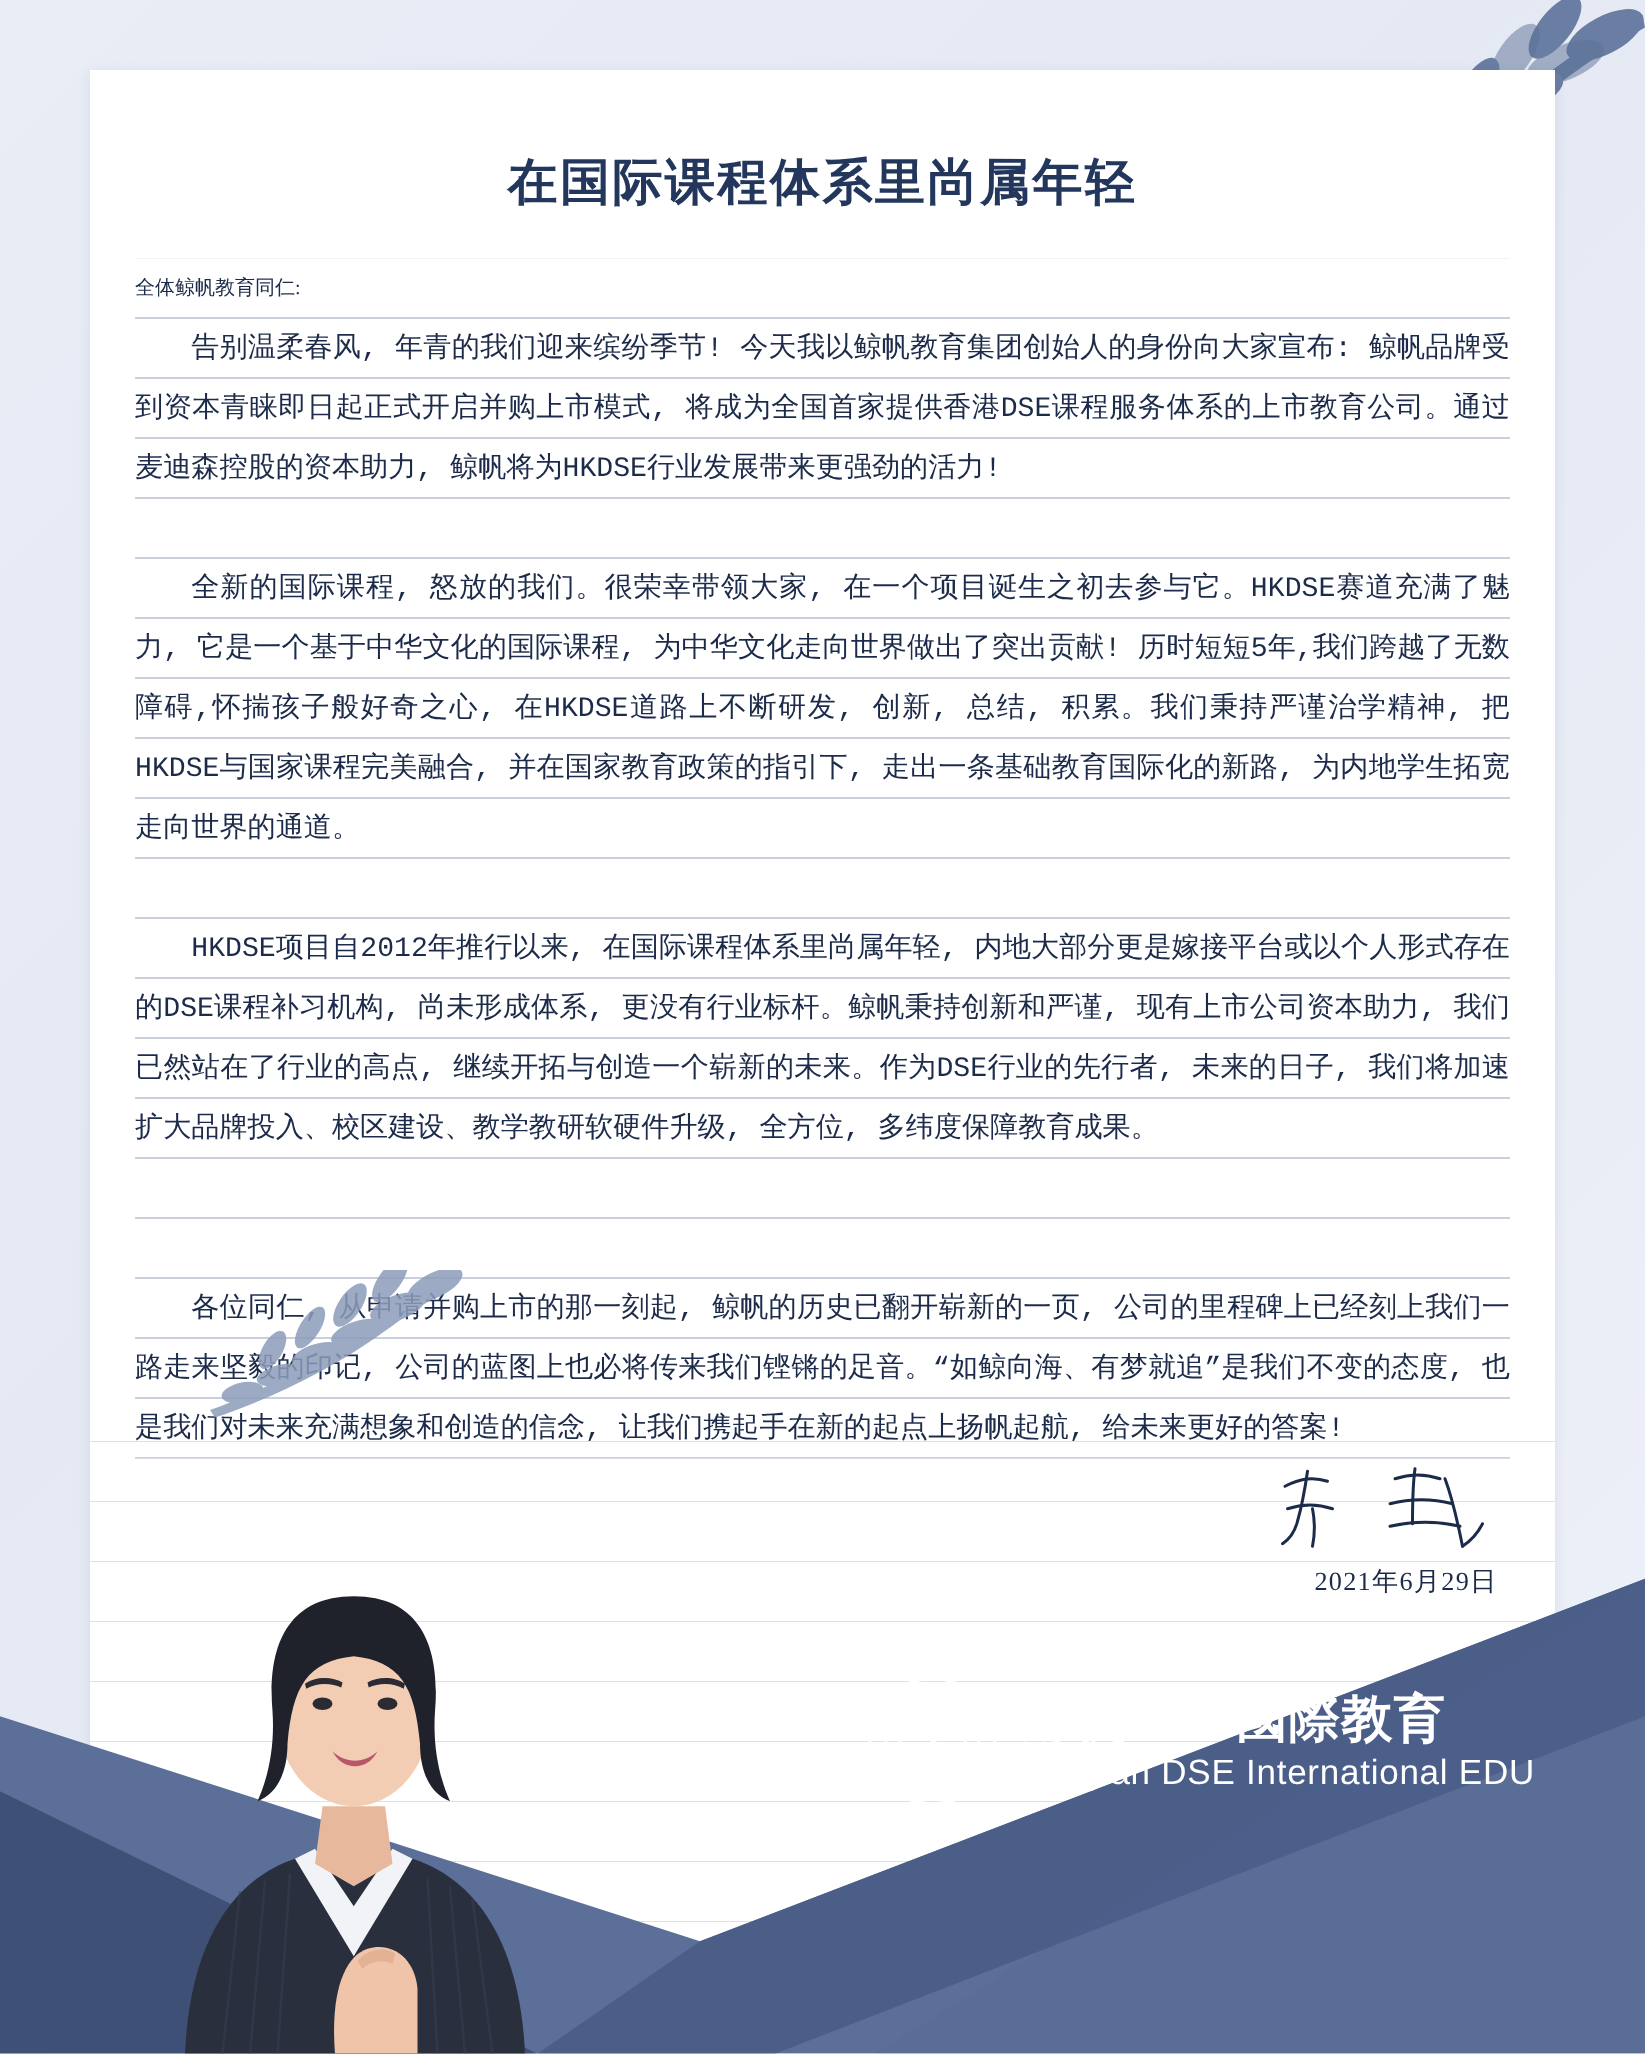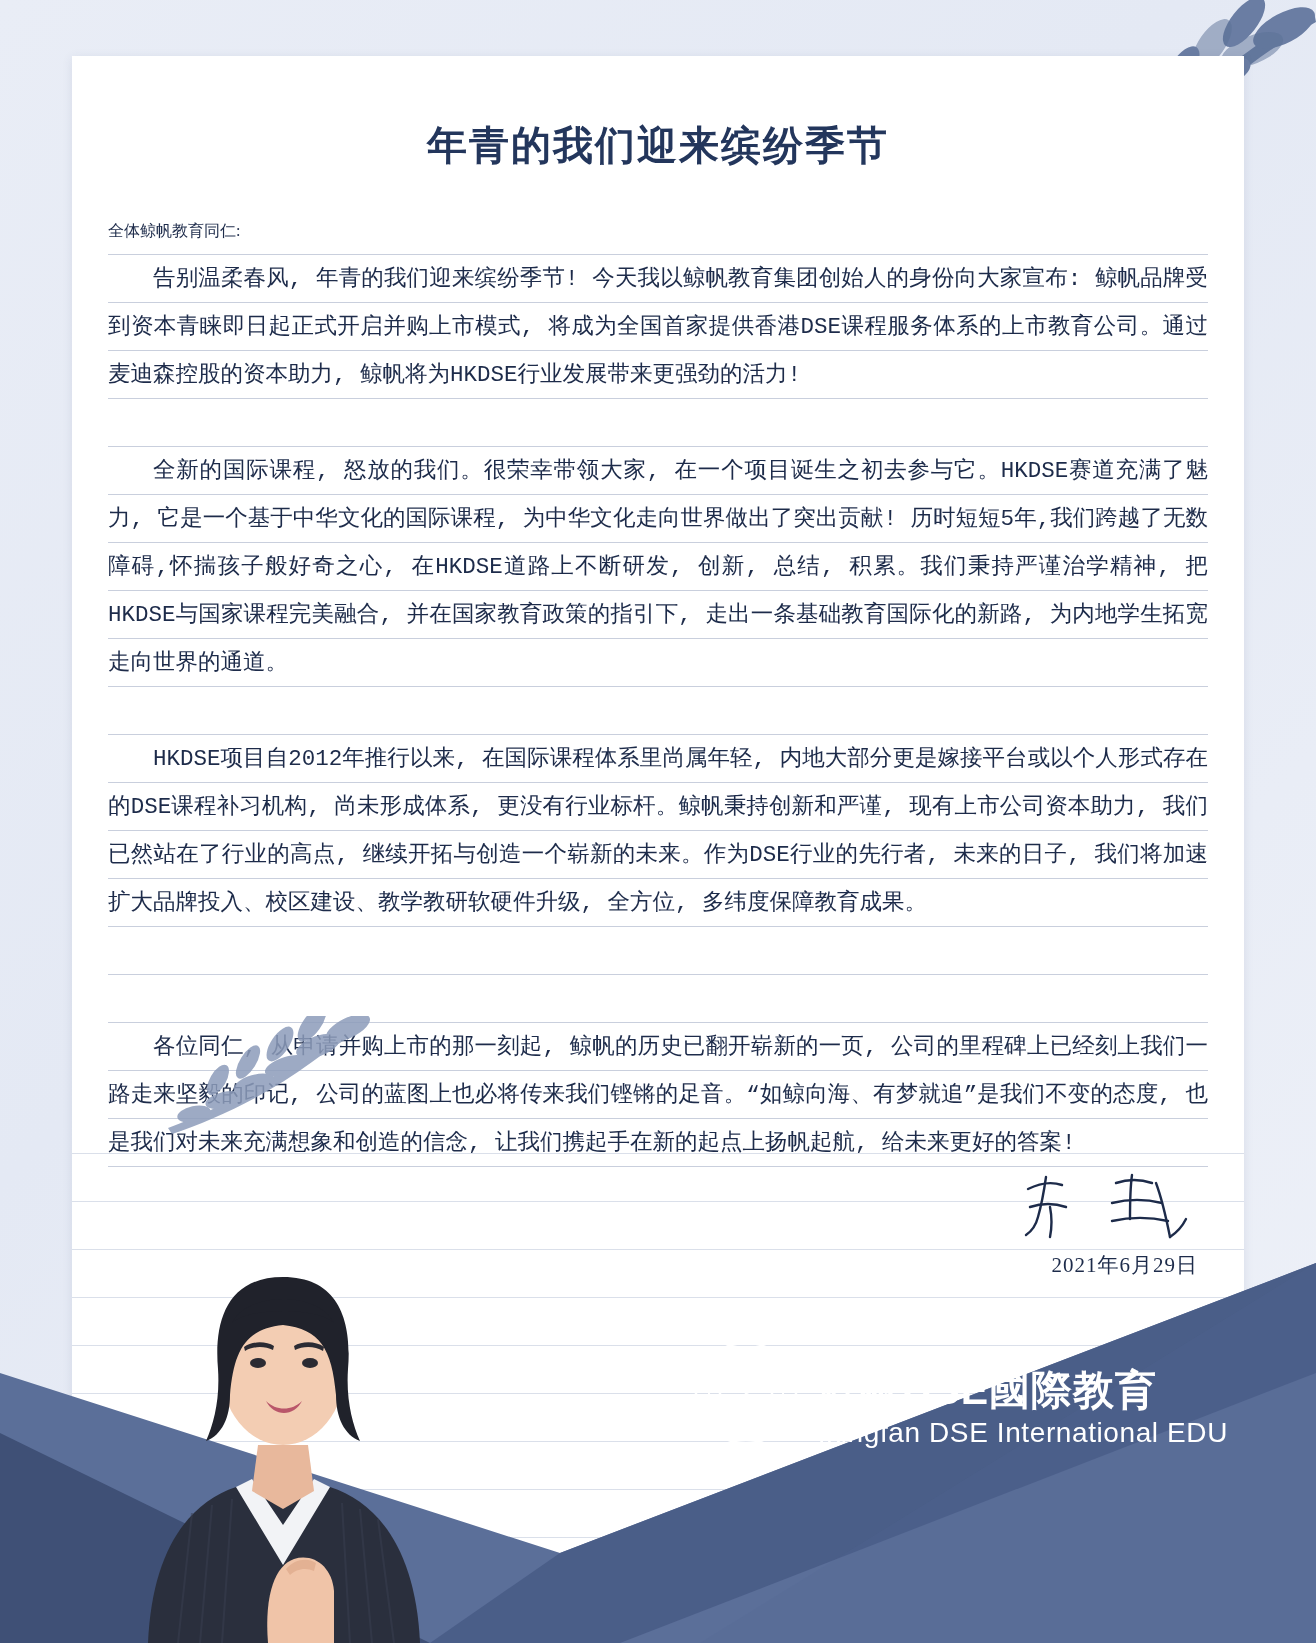--- a/index.html
+++ b/index.html
@@ -166,21 +166,21 @@
     width: 330px;
     height: 470px;
   }
 
   
   .logo-lockup {
     position: absolute;
     right: 88px;
     bottom: 196px;
     display: flex;
-    align-items: flex-end;
+    align-items: center;
     gap: 18px;
   }
   .logo-text {
     color: #ffffff;
     line-height: 1.05;
   }
   .logo-cn {
     font-size: 41px;
     font-weight: bold;
     letter-spacing: 1px;
@@ -212,21 +212,21 @@
       <ellipse cx="140" cy="100" rx="25" ry="11" transform="rotate(-60 140 100)"></ellipse>
       <ellipse cx="128" cy="152" rx="24" ry="11" transform="rotate(-8 128 152)"></ellipse>
       <ellipse cx="120" cy="128" rx="22" ry="10" transform="rotate(-62 120 128)" fill="#54699180"></ellipse>
     </g>
   </svg>
 
   <div class="sheet">
     <div class="bottom-lines"></div>
 
     <div class="sheet-inner">
-      <h1 class="letter-title">年青的我们迎来缤纷季节</h1>
+      <h1 class="letter-title">在国际课程体系里尚属年轻</h1>
 
       <div class="body-area">
         <div class="ruled">
           <p class="greeting">全体鲸帆教育同仁:</p>
           <p class="para">告别温柔春风, 年青的我们迎来缤纷季节! 今天我以鲸帆教育集团创始人的身份向大家宣布: 鲸帆品牌受到资本青睐即日起正式开启并购上市模式, 将成为全国首家提供香港DSE课程服务体系的上市教育公司。通过麦迪森控股的资本助力, 鲸帆将为HKDSE行业发展带来更强劲的活力!</p>
           <div class="para-gap"></div>
           <p class="para">全新的国际课程, 怒放的我们。很荣幸带领大家, 在一个项目诞生之初去参与它。HKDSE赛道充满了魅力, 它是一个基于中华文化的国际课程, 为中华文化走向世界做出了突出贡献! 历时短短5年,我们跨越了无数障碍,怀揣孩子般好奇之心, 在HKDSE道路上不断研发, 创新, 总结, 积累。我们秉持严谨治学精神, 把HKDSE与国家课程完美融合, 并在国家教育政策的指引下, 走出一条基础教育国际化的新路, 为内地学生拓宽走向世界的通道。</p>
           <div class="para-gap"></div>
           <p class="para">HKDSE项目自2012年推行以来, 在国际课程体系里尚属年轻, 内地大部分更是嫁接平台或以个人形式存在的DSE课程补习机构, 尚未形成体系, 更没有行业标杆。鲸帆秉持创新和严谨, 现有上市公司资本助力, 我们已然站在了行业的高点, 继续开拓与创造一个崭新的未来。作为DSE行业的先行者, 未来的日子, 我们将加速扩大品牌投入、校区建设、教学教研软硬件升级, 全方位, 多纬度保障教育成果。</p>
           <div class="para-gap"></div>

